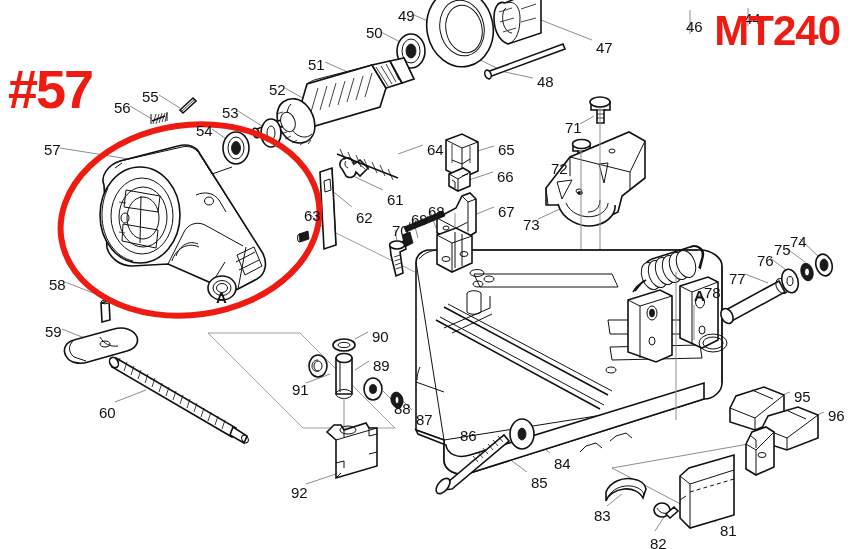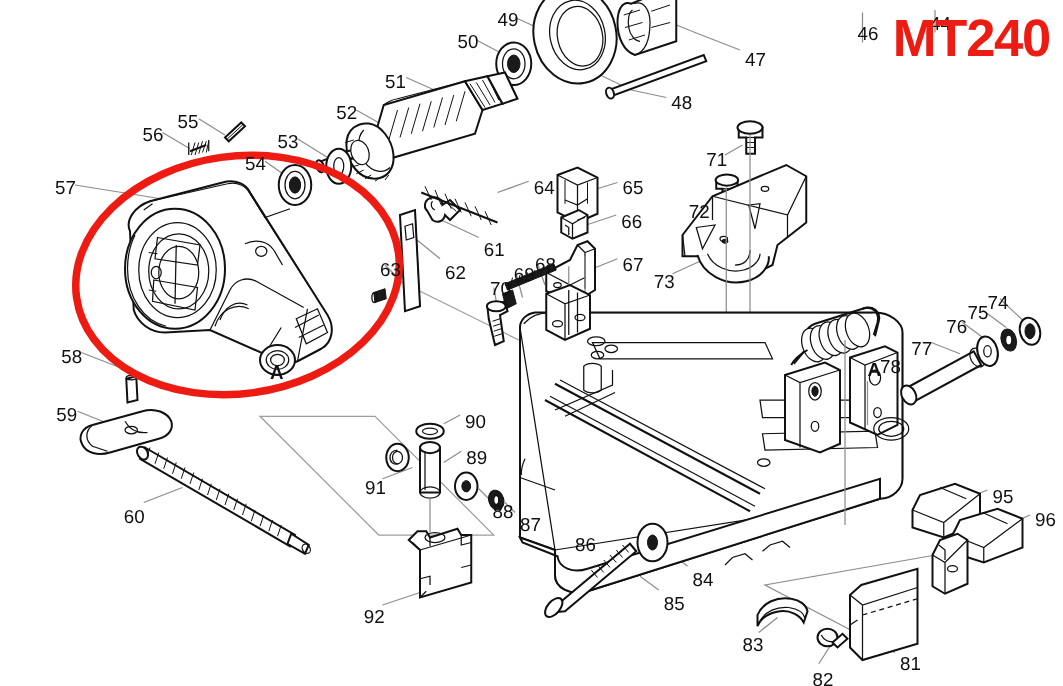--- a/index.html
+++ b/index.html
@@ -652,15 +652,16 @@
         <text class="lbl" x="794" y="402">95</text>
         <text class="lbl" x="828" y="421">96</text>
       </g>
     <g id="markers">
         <text class="lblA" x="216" y="303">A</text>
         <text class="lblA" x="694" y="301">A</text>
       </g>
 
   </svg>
 
+  <div id="cbNo">#57</div>
   <div id="modelNo">MT240</div>
 
 </div>
 
 </body></html>

